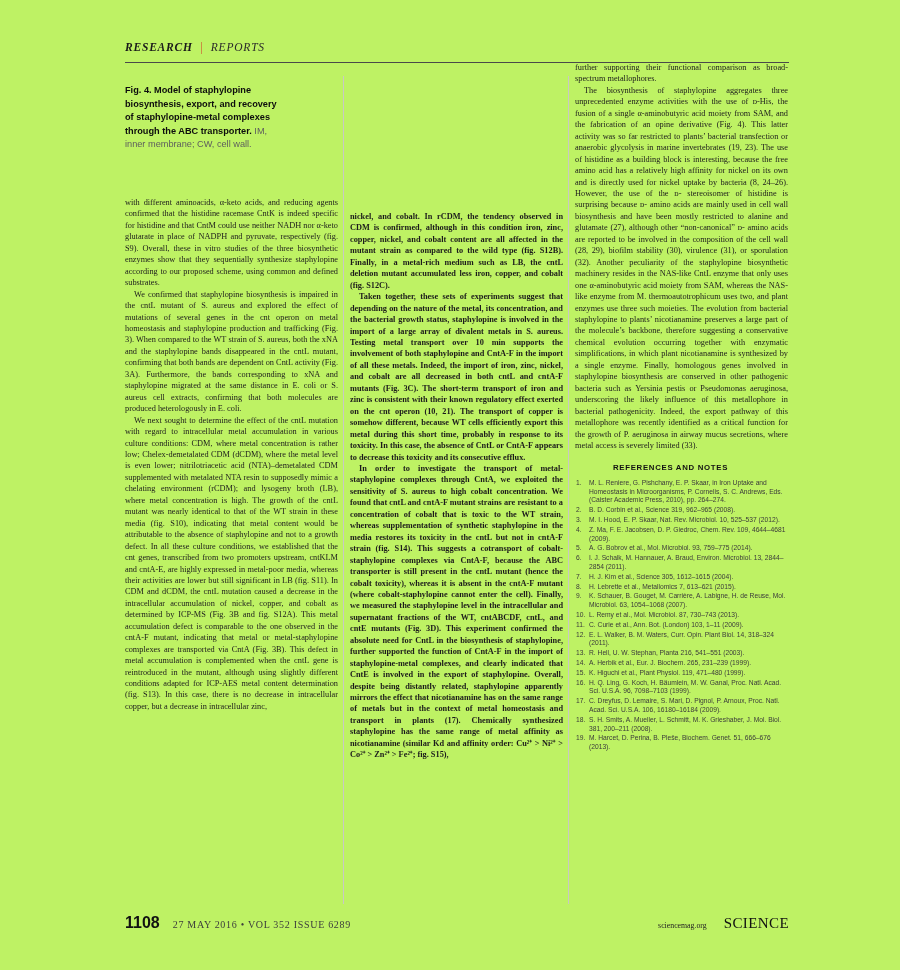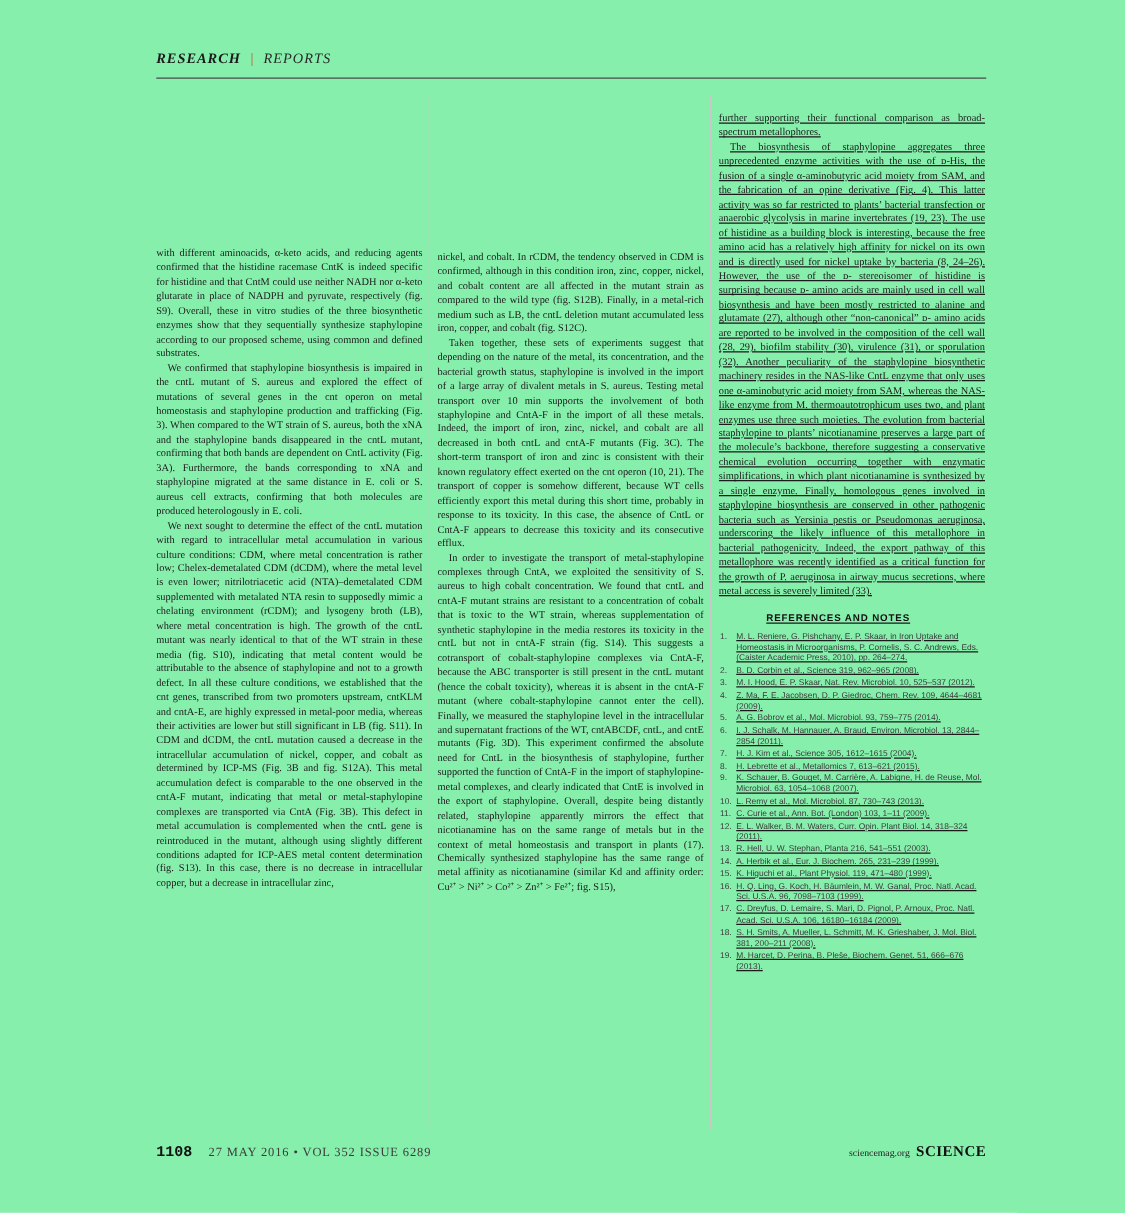--- a/index.html
+++ b/index.html
@@ -1,18 +1,18 @@
 <!DOCTYPE html>
 <html><head>
 <meta charset="utf-8">
 <style>
   html,body { margin:0; padding:0; }
   body { background:#f7f7f4; width:900px; height:970px; }
   .page {
-    position:relative; width:900px; height:970px; background:#86efac;
+    position:relative; width:900px; height:970px; background:#bef264;
     font-family:"Liberation Serif", serif; color:#1b1b1b; overflow:hidden;
   }
 
   
   .hdr {
     position:absolute; left:125px; top:41px; width:664px;
     border-bottom:1.2px solid #4a4a4a; padding-bottom:9px;
     font-family:"Liberation Serif", serif; font-style:italic; font-size:11.5px;
     letter-spacing:0.8px; color:#1a1a1a;
   }
@@ -36,66 +36,70 @@
 
   
   .col {
     position:absolute; width:213px;
     font-size:8.3px; line-height:11.45px; text-align:justify;
     color:#1b1b1b;
   }
   .col p { margin:0; }
   .col p.ind { text-indent:9px; }
   .col-left   { left:125px; top:197px; height:692px; overflow:hidden; }
-  .col-middle { left:350px; top:200px; height:692px; overflow:hidden; }
-  .col-right  { left:575px; top:89px;  height:832px; overflow:hidden;text-decoration:underline; }
+  .col-middle { left:350px; top:211px; height:692px; overflow:hidden;font-weight:bold; }
+  .col-right  { left:575px; top:62px;  height:832px; overflow:hidden; }
 
   
   .refs-heading {
     font-family:"Liberation Sans", sans-serif; font-size:7.8px; font-weight:bold;
     letter-spacing:0.7px; margin:11px 0 5px 0; color:#111; text-align:left;padding-left:38px;
   }
   .refs {
     list-style:none; margin:0; padding:0;
     font-family:"Liberation Sans", sans-serif; font-size:6.7px; line-height:8.8px;
     color:#3a3a3a; text-align:left; counter-reset:ref;
   }
   .refs li { counter-increment:ref; padding-left:14px; position:relative; margin:0 0 1px 0; }
   .refs li::before { content:counter(ref) "."; position:absolute; left:1px; top:0; }
 
   
   .footer {
     position:absolute; left:125px; width:664px; top:914px;
     display:flex; justify-content:space-between; align-items:baseline;
   }
   .footer-left { display:flex; align-items:baseline; }
-  .page-num { font-family:Liberation Mono, monospace; font-weight:bold; font-size:12px; color:#111; }
+  .page-num { font-family:Liberation Sans, sans-serif; font-weight:bold; font-size:16px; color:#111; }
   .issue {
     font-family:"Liberation Serif", serif; font-size:10px; letter-spacing:0.7px;
     color:#3c3c3c; margin-left:13px;
   }
   .footer-right { display:flex; align-items:baseline; }
   .site { font-family:"Liberation Serif", serif; font-size:7.8px; color:#222;margin-left:28px; }
   .journal {
-    font-family:"Liberation Serif", serif; font-weight:bold; font-size:12px;
-    letter-spacing:0.4px; color:#111; margin-left:5px;
+    font-family:"Liberation Serif", serif; font-weight:normal; font-size:15px;
+    letter-spacing:0.4px; color:#111; margin-left:17px;
   }
 </style>
 </head>
 <body>
 
 <div class="page">
 
   <header class="hdr">
     <span class="hdr-research">RESEARCH</span><span class="hdr-pipe">|</span><span class="hdr-reports">REPORTS</span>
   </header>
 
   <div class="col-divider div1"></div>
   <div class="col-divider div2"></div>
 
+  <aside class="fig-caption">
+    <span class="cap-bold">Fig. 4. Model of staphylopine biosynthesis, export, and recovery of staphylopine-metal complexes through the ABC transporter.</span>
+    <span class="cap-reg">IM, inner membrane; CW, cell wall.</span>
+  </aside>
 
   <section class="col col-left">
     <p>with different aminoacids, α-keto acids, and reducing agents confirmed that the histidine racemase CntK is indeed specific for histidine and that CntM could use neither NADH nor α-keto glutarate in place of NADPH and pyruvate, respectively (fig. S9). Overall, these in vitro studies of the three biosynthetic enzymes show that they sequentially synthesize staphylopine according to our proposed scheme, using common and defined substrates.</p>
     <p class="ind">We confirmed that staphylopine biosynthesis is impaired in the cntL mutant of S. aureus and explored the effect of mutations of several genes in the cnt operon on metal homeostasis and staphylopine production and trafficking (Fig. 3). When compared to the WT strain of S. aureus, both the xNA and the staphylopine bands disappeared in the cntL mutant, confirming that both bands are dependent on CntL activity (Fig. 3A). Furthermore, the bands corresponding to xNA and staphylopine migrated at the same distance in E. coli or S. aureus cell extracts, confirming that both molecules are produced heterologously in E. coli.</p>
     <p class="ind">We next sought to determine the effect of the cntL mutation with regard to intracellular metal accumulation in various culture conditions: CDM, where metal concentration is rather low; Chelex-demetalated CDM (dCDM), where the metal level is even lower; nitrilotriacetic acid (NTA)–demetalated CDM supplemented with metalated NTA resin to supposedly mimic a chelating environment (rCDM); and lysogeny broth (LB), where metal concentration is high.  The growth of the cntL mutant was nearly identical to that of the WT strain in these media (fig. S10), indicating that metal content would be attributable to the absence of staphylopine and not to a growth defect. In all these culture conditions, we established that the cnt genes, transcribed from two promoters upstream, cntKLM and cntA-E, are highly expressed in metal-poor media, whereas their activities are lower but still significant in LB (fig. S11). In CDM and dCDM, the cntL mutation caused a decrease in the intracellular accumulation of nickel, copper, and cobalt as determined by ICP-MS (Fig. 3B and fig. S12A). This metal accumulation defect is comparable to the one observed in the cntA-F mutant, indicating that metal or metal-staphylopine complexes are transported via CntA (Fig. 3B). This defect in metal accumulation is complemented when the cntL gene is reintroduced in the mutant, although using slightly different conditions adapted for ICP-AES metal content determination (fig. S13). In this case, there is no decrease in intracellular copper, but a decrease in intracellular zinc,</p>
   </section>
 
   <section class="col col-middle">
     <p>nickel, and cobalt. In rCDM, the tendency observed in CDM is confirmed, although in this condition iron, zinc, copper, nickel, and cobalt content are all affected in the mutant strain as compared to the wild type (fig. S12B). Finally, in a metal-rich medium such as LB, the cntL deletion mutant accumulated less iron, copper, and cobalt (fig. S12C).</p>
     <p class="ind">Taken together, these sets of experiments suggest that depending on the nature of the metal, its concentration, and the bacterial growth status, staphylopine is involved in the import of a large array of divalent metals in S. aureus. Testing metal transport over 10 min supports the involvement of both staphylopine and CntA-F in the import of all these metals. Indeed, the import of iron, zinc, nickel, and cobalt are all decreased in both cntL and cntA-F mutants (Fig. 3C). The short-term transport of iron and zinc is consistent with their known regulatory effect exerted on the cnt operon (10, 21). The transport of copper is somehow different, because WT cells efficiently export this metal during this short time, probably in response to its toxicity. In this case, the absence of CntL or CntA-F appears to decrease this toxicity and its consecutive efflux.</p>

